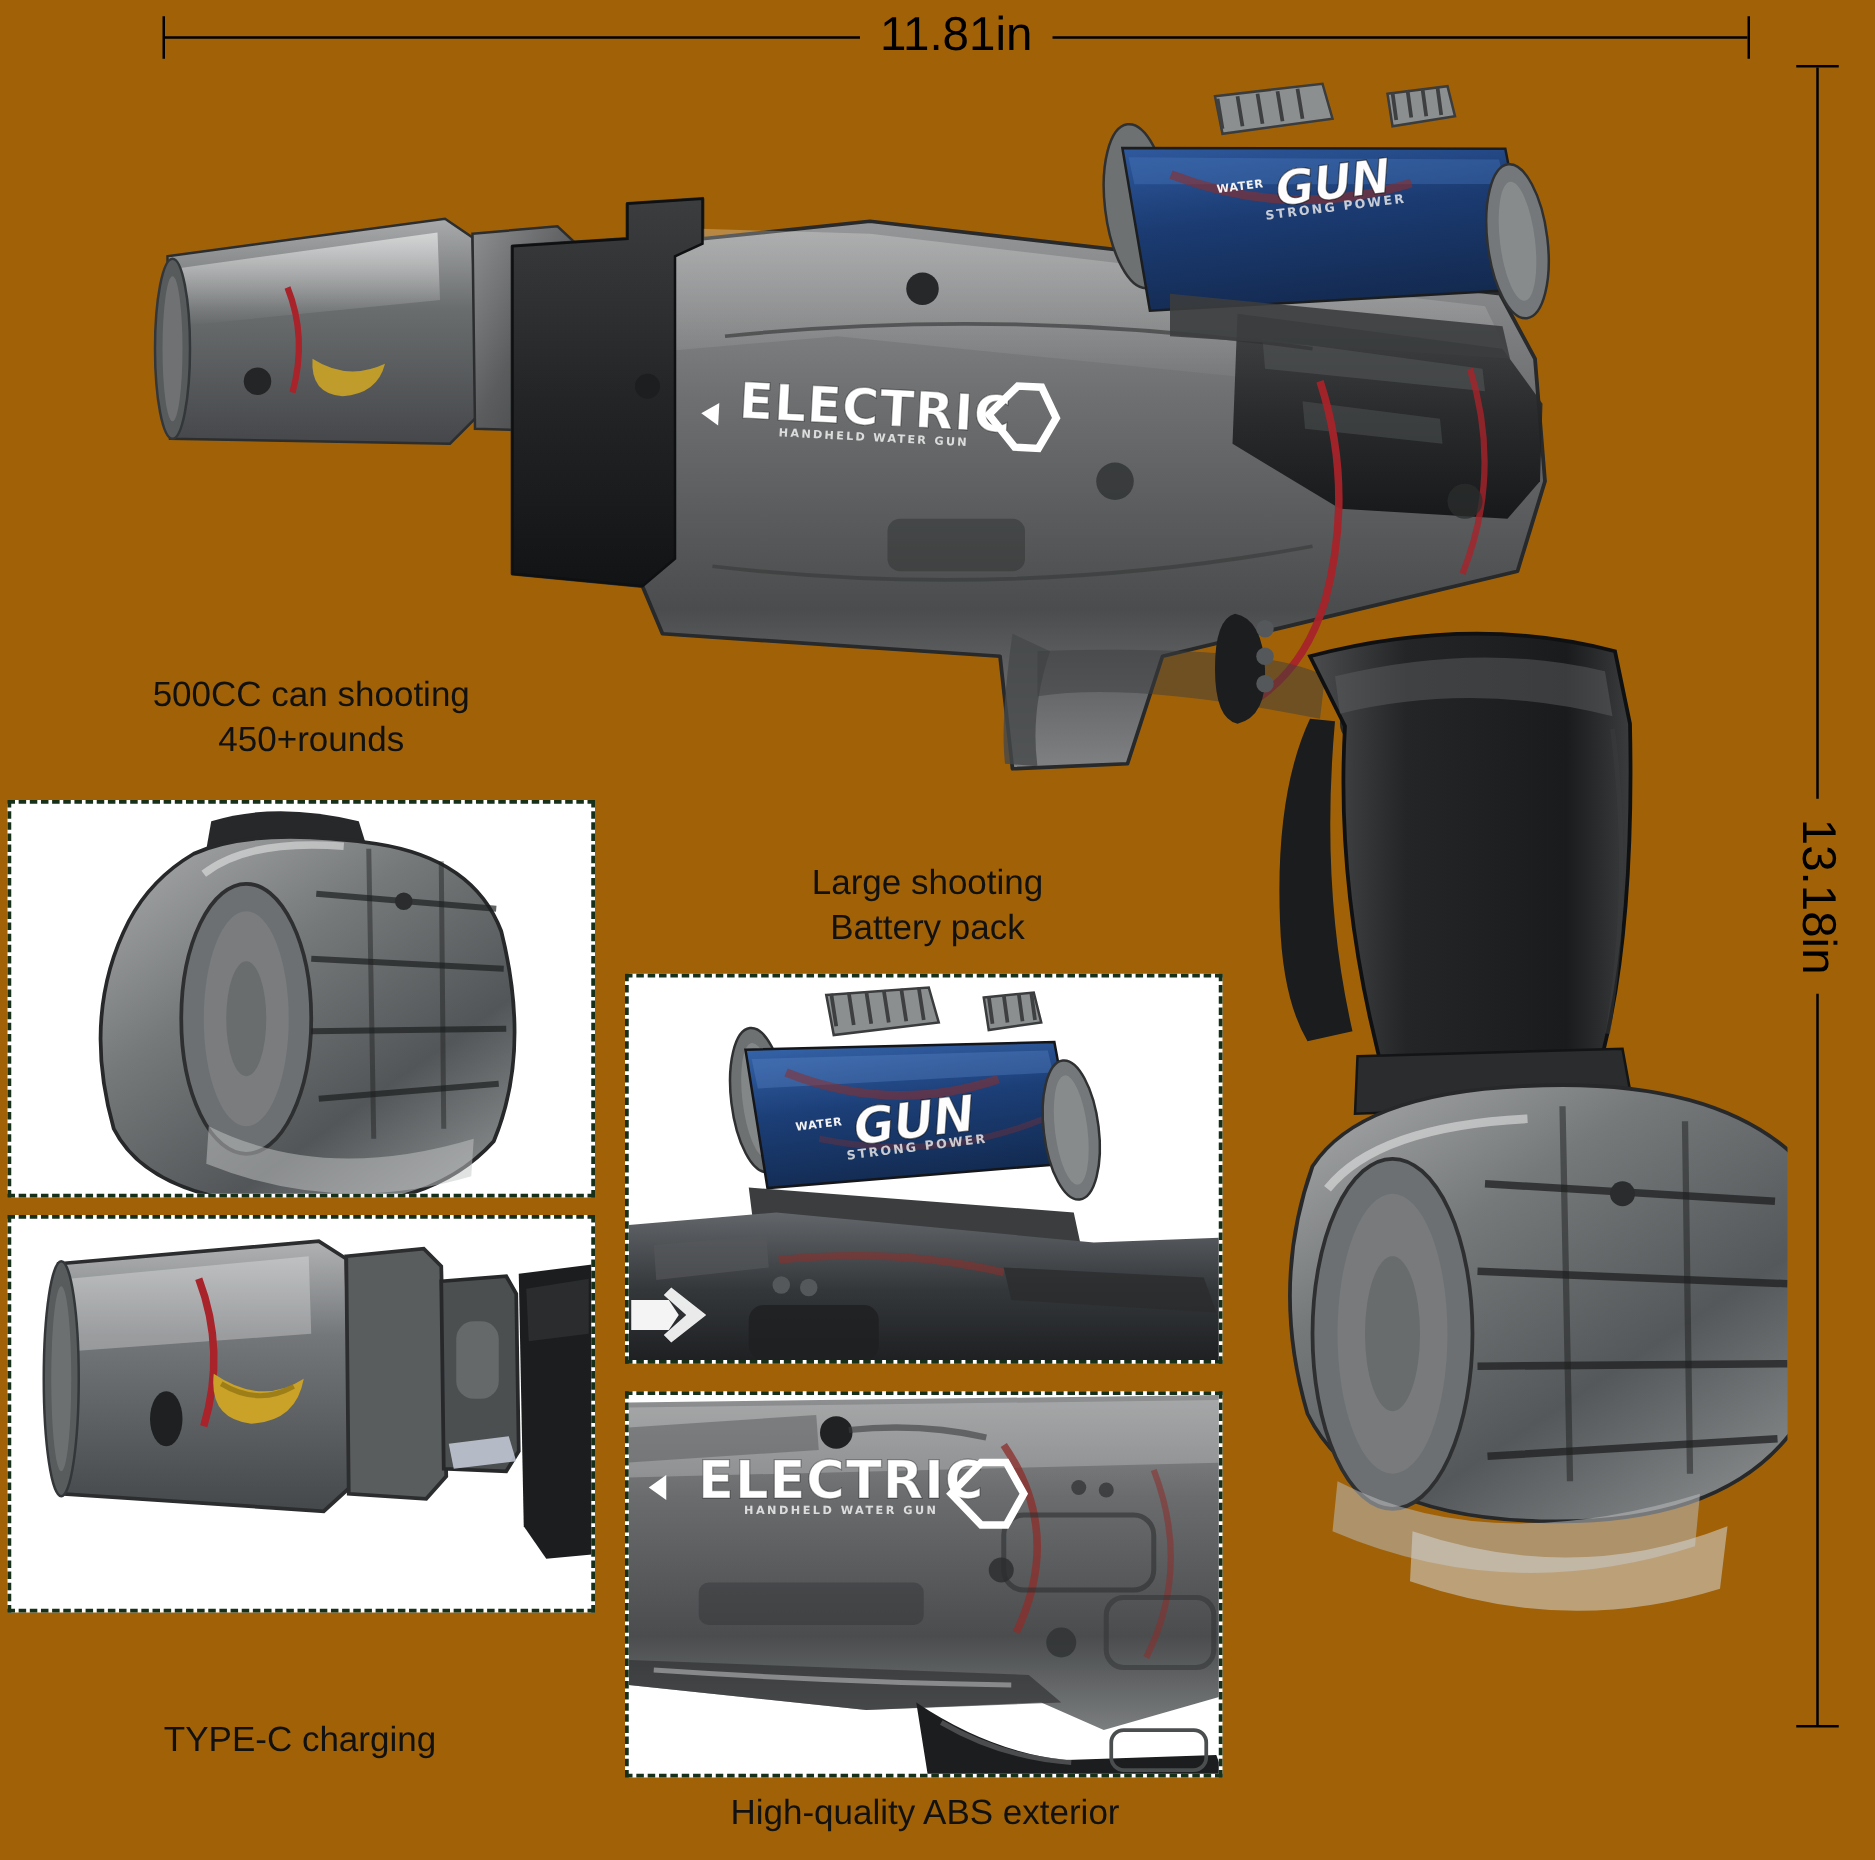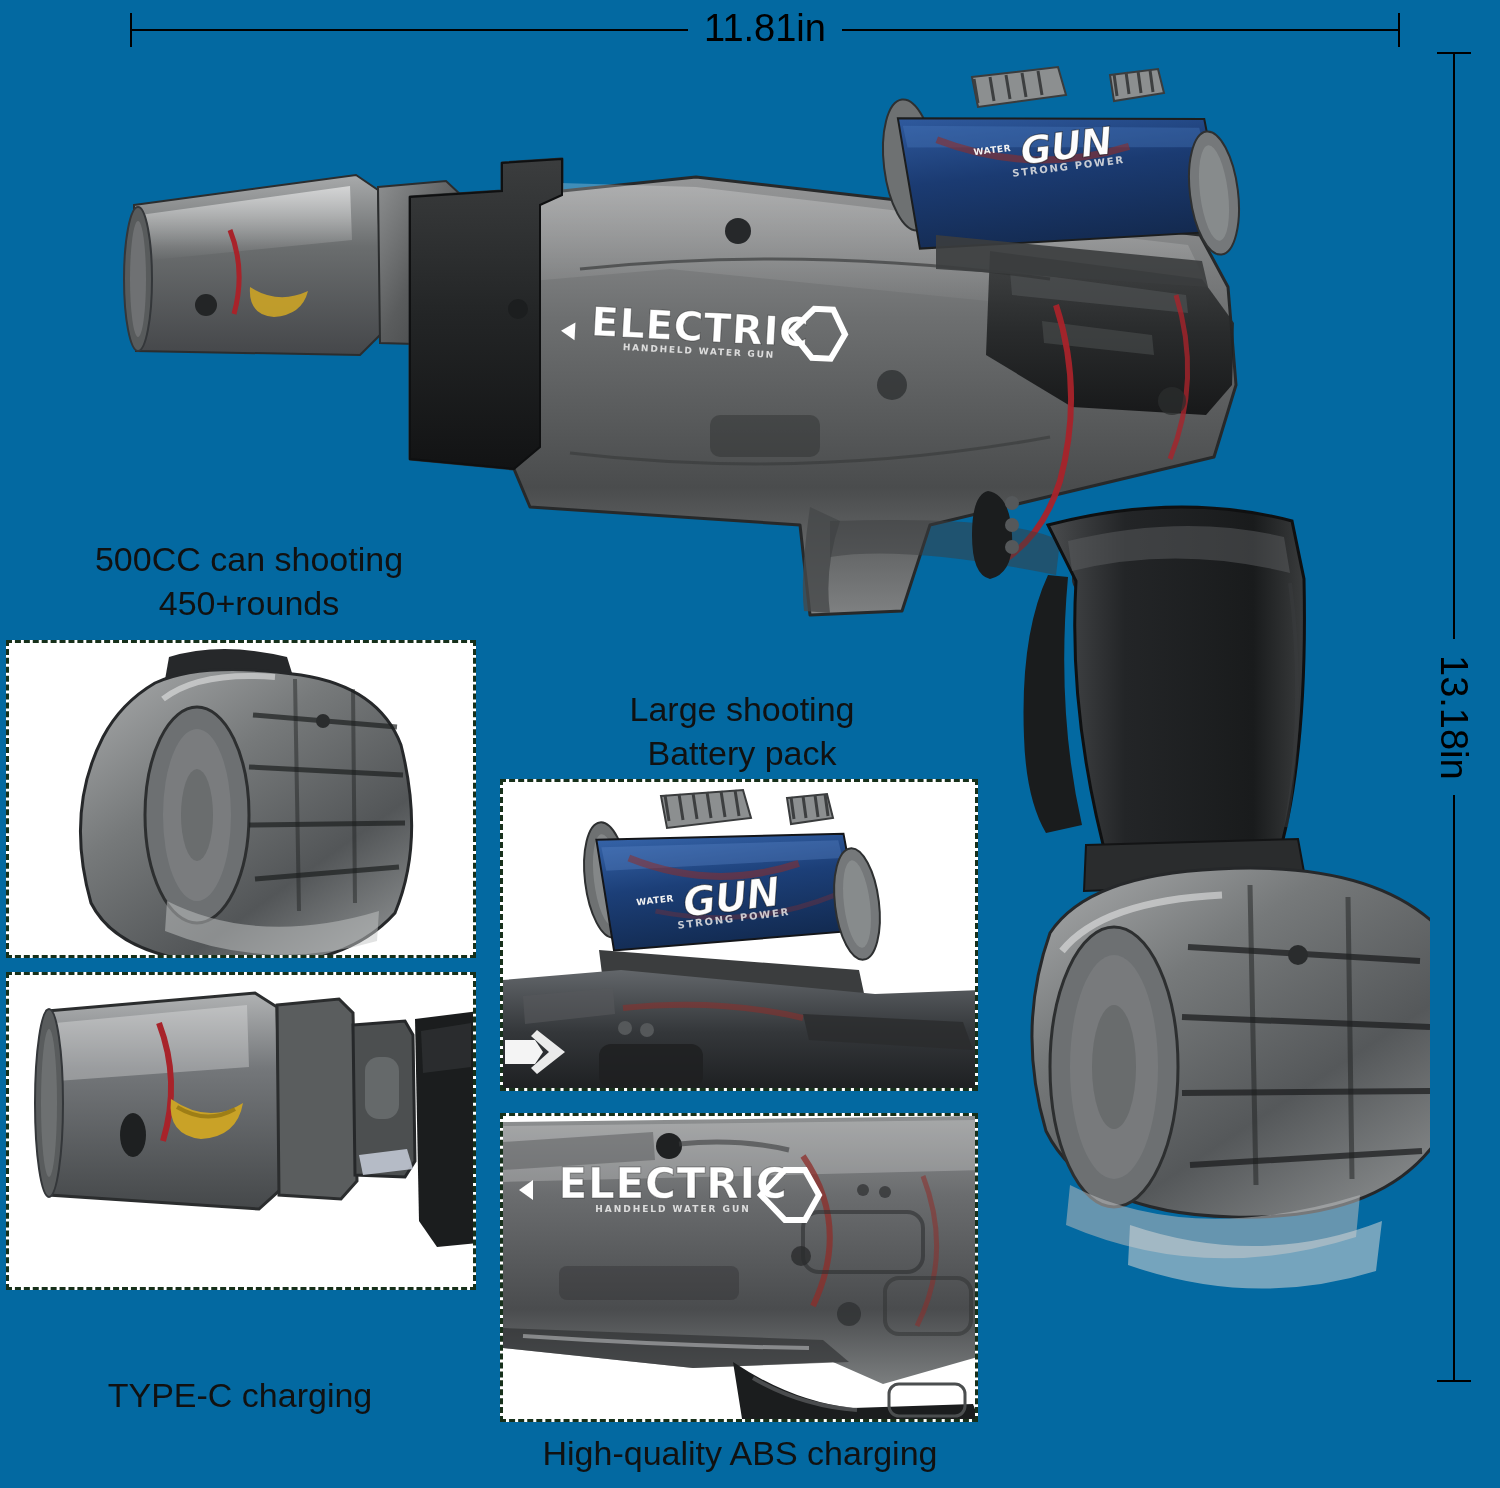--- a/index.html
+++ b/index.html
@@ -8,21 +8,21 @@
     background: #ffffff;
   }
   body {
     font-family: "Liberation Sans", sans-serif;
     color: #111111;
   }
   #page {
     position: relative;
     width: 1500px;
     height: 1488px;
-    background: #0369a1;
+    background: #a16207;
     overflow: hidden;
   }
 
   
   .dim-h {
     position: absolute;
     left: 130px; top: 8px;
     width: 1270px; height: 44px;
     display: flex; align-items: center;
   }
@@ -63,21 +63,21 @@
     color: #000;
     line-height: 1;
     writing-mode: vertical-rl;
     text-orientation: mixed;
     white-space: nowrap;
   }
 
   
   .caption {
     position: absolute;
-    font-size: 34px;
+    font-size: 28px;
     line-height: 1.28;
     color: #111;
     text-align: center;
     white-space: pre-line;
   }
 
   
   .detail-box {
     position: absolute;
     border: 3px dashed #17301a;
@@ -432,21 +432,21 @@
       <span class="le-sub" style="font-size:9px; letter-spacing:.22em; margin-top:1px;">HANDHELD   WATER   GUN</span>
     </div>
     <svg style="position:absolute; left:252px; top:48px; width:70px; height:62px;" viewBox="0 0 70 62">
       <path d="M6 31 L30 6 L50 6 L64 31 L50 56 L30 56 Z" fill="none" stroke="#ffffff" stroke-width="6"></path>
     </svg>
     <svg style="position:absolute; left:12px; top:62px; width:22px; height:24px;" viewBox="0 0 22 24">
       <path d="M18 2 L4 12 L18 22 Z" fill="#ffffff"></path>
     </svg>
   </div>
 
-  <div class="caption" style="left:480px; top:1432px; width:520px;">High-quality ABS charging</div>
+  <div class="caption" style="left:480px; top:1432px; width:520px;">High-quality ABS exterior</div>
 
   <div class="logo-electric" style="left:575px; top:308px; width:250px; transform:rotate(3deg);">
     <span class="le-main" style="font-size:40px; letter-spacing:0.02em;">ELECTRIC</span>
     <span class="le-sub" style="font-size:9px; letter-spacing:.2em; margin-top:1px;">HANDHELD   WATER   GUN</span>
   </div>
   <svg style="position:absolute; left:786px; top:304px; width:64px; height:60px; transform:rotate(3deg);" viewBox="0 0 64 60">
     <path d="M5 29 L27 5 L46 5 L59 29 L46 54 L27 54 Z" fill="none" stroke="#ffffff" stroke-width="6"></path>
   </svg>
   <svg style="position:absolute; left:558px; top:320px; width:20px; height:22px; transform:rotate(3deg);" viewBox="0 0 20 22">
     <path d="M17 2 L3 11 L17 20 Z" fill="#ffffff"></path>

